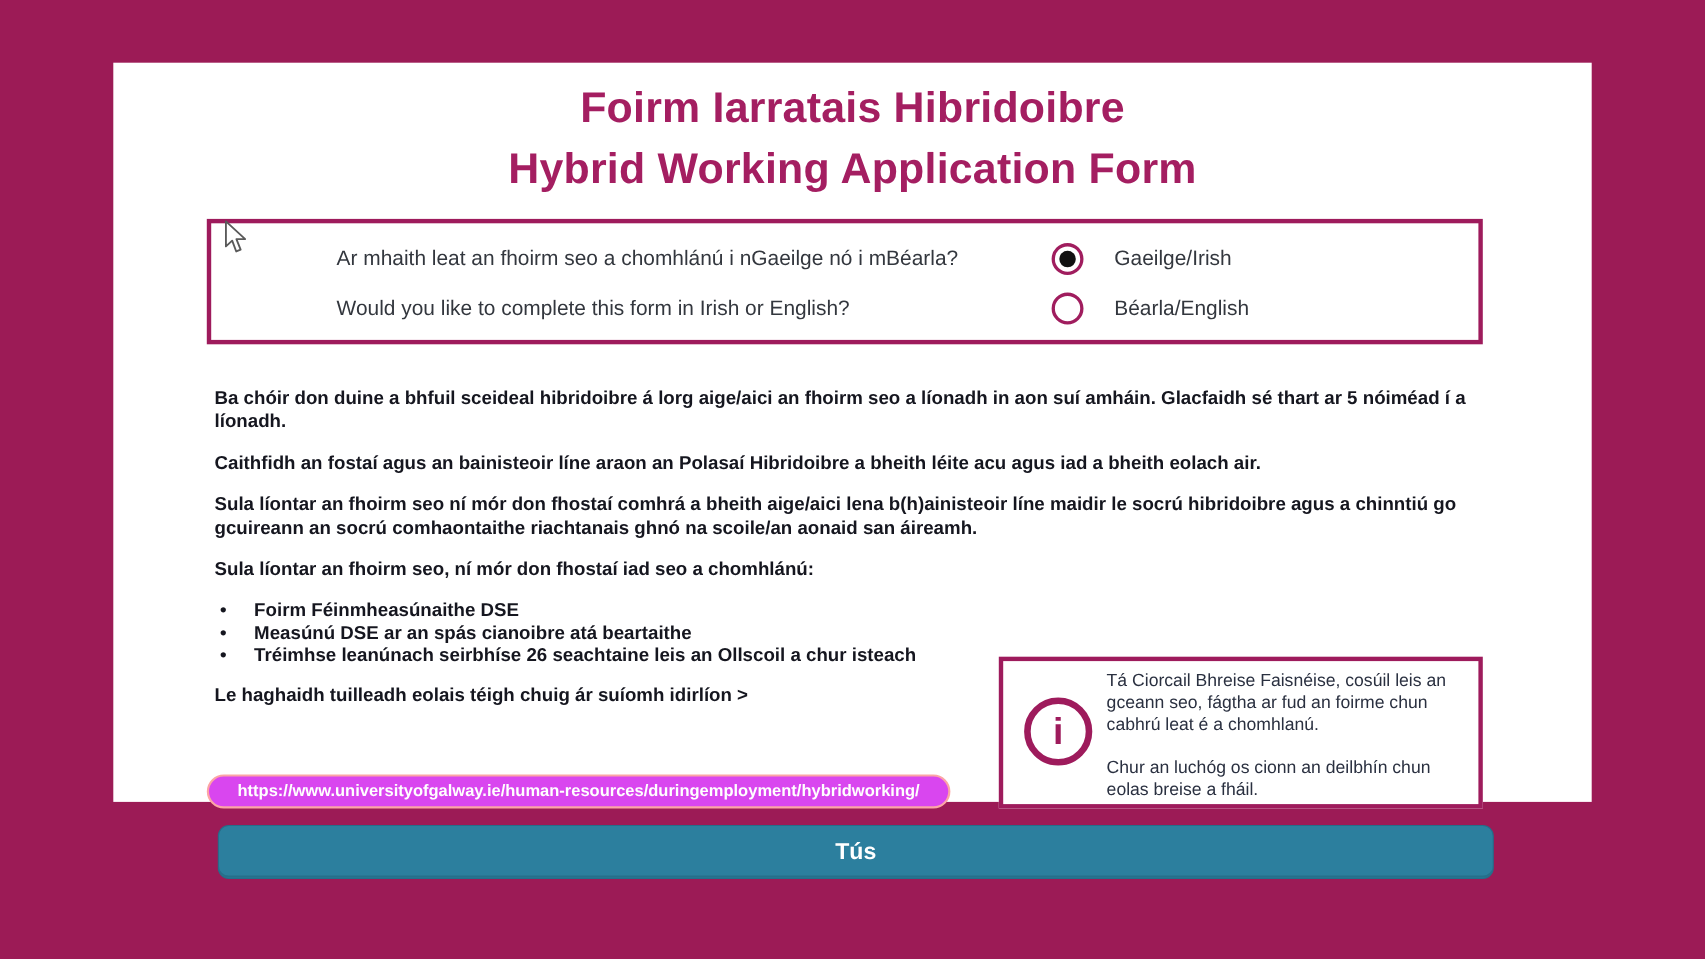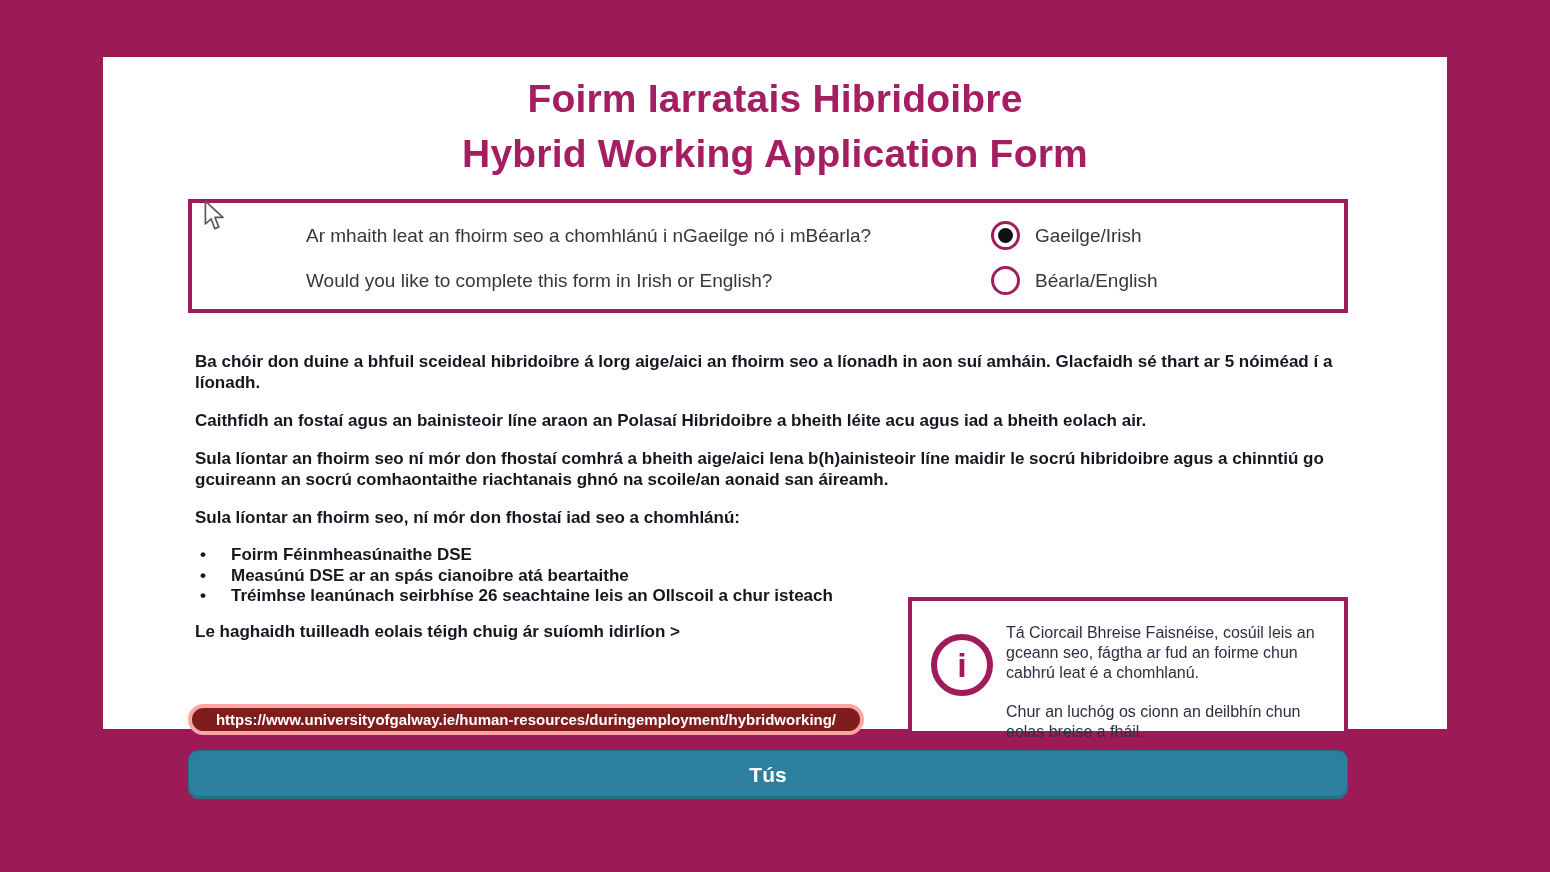--- a/index.html
+++ b/index.html
@@ -40,24 +40,24 @@
     padding-left: 19px;
   }
   .lang-row.first { margin-top: 10px; }
   .lang-question {
     margin-left: 95px;
     font-size: 19px;
     color: #33373e;
   }
   .radio-option {
     position: absolute;
-    left: 799px;
-    display: flex;
-    align-items: center;
-    gap: 15px;
+    left: 764px;
+    display: flex;
+    align-items: center;
+    gap: 28px;
     cursor: pointer;
   }
   .radio-circle {
     width: 29px; height: 29px;
     border: 3px solid #a01d5e;
     border-radius: 50%;
     background: #ffffff;
     display: flex;
     align-items: center;
     justify-content: center;
@@ -95,22 +95,22 @@
   .bullet-list li::before {
     content: "\2022";
     position: absolute;
     left: 5px;
   }
   .link-label { margin-bottom: 0; }
   .url-pill {
     position: absolute;
     left: 85px; top: 647px;
     width: 676px; height: 31px;
-    background: #7f1d1d;
-    border: 4px solid #fca5a5;
+    background: #d946ef;
+    border: 2px solid #fca5a5;
     border-radius: 16px;
     color: #ffffff;
     font-size: 15px;
     font-weight: bold;
     display: flex;
     align-items: center;
     justify-content: center;
     cursor: pointer;
     white-space: nowrap;
   }
@@ -130,30 +130,30 @@
     display: flex;
     align-items: center;
     justify-content: center;
     color: #9e1b5c;
     font-size: 34px;
     font-weight: 600;
     cursor: pointer;
   }
   .info-text {
     position: absolute;
-    left: 94px; top: 22px;
+    left: 94px; top: 9px;
     width: 328px;
     font-size: 16px;
     line-height: 20px;
     color: #2a3040;
   }
   .info-text p:first-child { margin-bottom: 19px; }
   .start-btn {
     position: absolute;
-    left: 85px; top: 693px;
+    left: 95px; top: 693px;
     width: 1160px; height: 49px;
     background: #2c7f9e;
     border: 1px solid #256d89;
     border-radius: 10px;
     color: #ffffff;
     font-size: 21px;
     font-weight: 600;
     display: flex;
     align-items: center;
     justify-content: center;

